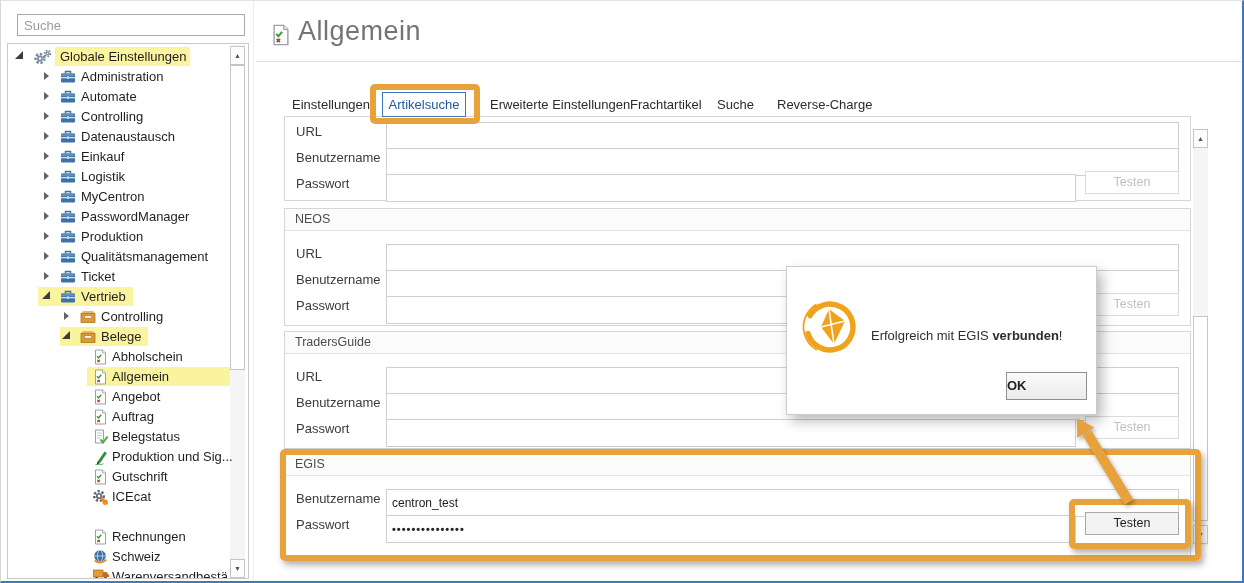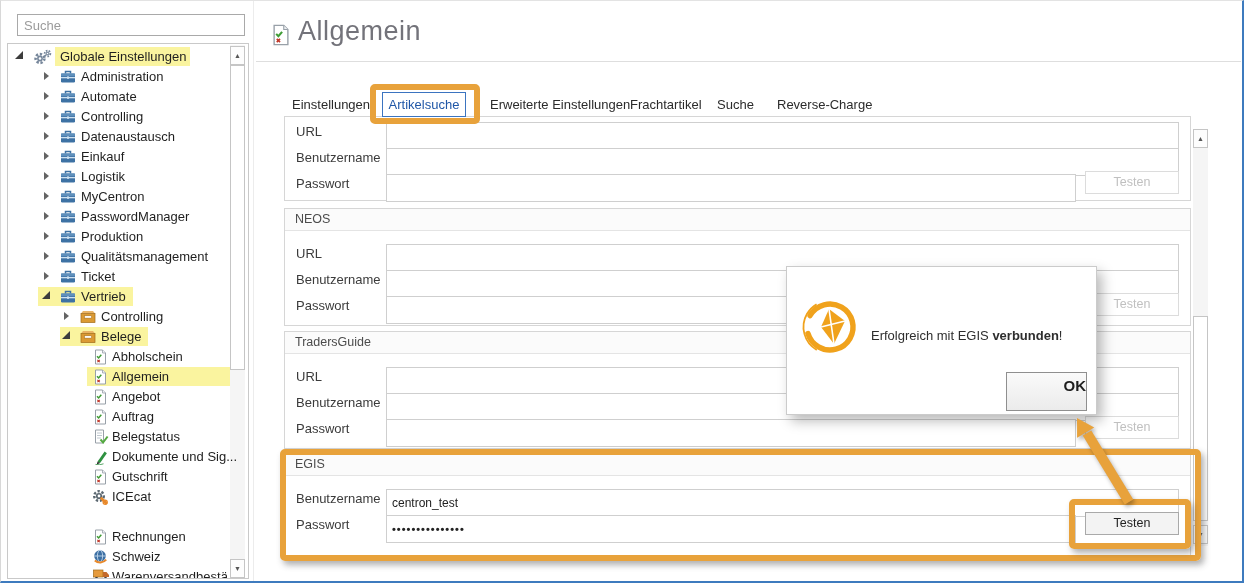--- a/index.html
+++ b/index.html
@@ -51,23 +51,23 @@
   .pwd{letter-spacing:1px;font-weight:bold;font-size:11px;}
   .testen{position:absolute;left:1084px;width:94px;height:23px;box-sizing:border-box;border:1px solid #dcdcdc;
           background:#fff;color:#c0c0c0;font-size:12.5px;text-align:center;line-height:21px;
           font-family:"Liberation Sans",sans-serif;}
   .testen.on{border-color:#a9a9a9;background:#f3f3f3;color:#222;}
 
   
   #dialog{position:absolute;left:785px;top:265px;width:311px;height:149px;box-sizing:border-box;
           background:#fff;border:1px solid #cbcbcb;box-shadow:5px 6px 12px rgba(0,0,0,.28);z-index:30;}
   #dialog-msg{position:absolute;left:84px;top:61px;width:215px;font-size:13px;color:#2e2e2e;}
-  #dialog-ok{position:absolute;left:219px;top:105px;width:81px;height:39px;box-sizing:border-box;
+  #dialog-ok{position:absolute;left:219px;top:105px;width:81px;height:28px;box-sizing:border-box;
              border:1px solid #8f8f8f;background:linear-gradient(#fafafa,#ebebeb);
-             font-size:15px;font-weight:bold;color:#1f1f1f;text-align:right;line-height:26px;}
+             font-size:13px;font-weight:bold;color:#1f1f1f;text-align:left;line-height:26px;}
 
   
   .ann{position:absolute;box-sizing:border-box;border:6px solid #e8a23b;border-radius:5px;
        z-index:40;pointer-events:none;}
   .ann.sh{box-shadow:3px 4px 6px rgba(80,80,80,.45);}
   #arrow-svg{position:absolute;left:0;top:0;z-index:45;pointer-events:none;
              filter:drop-shadow(2px 3px 2px rgba(0,0,0,.3));}
 </style>
 </head>
 <body>
@@ -291,21 +291,21 @@
             <path d="M6.5 10.5l2.6 3 4.5-6" fill="none" stroke="#53a93f" stroke-width="2"></path>
           </svg></span>
       <span class="tlabel" style="left:104px">Belegstatus</span>
     </div>
     <div class="trow" style="top:403px">
       <span class="ticn" style="left:86px"><svg width="14" height="16" viewBox="0 0 14 16">
             <path d="M3.6 12.6 L10.6 2.6l2.3 1.7-7 10Z" fill="#2e9140"></path>
             <path d="M3.6 12.6l2.3 1.7-3 1Z" fill="#1c1c1c"></path>
             <path d="M1.5 15.4q4.5 1 8-.6" fill="none" stroke="#2e9140" stroke-width=".8"></path>
           </svg></span>
-      <span class="tlabel" style="left:104px">Dokumente und Sig...</span>
+      <span class="tlabel" style="left:104px">Produktion und Sig...</span>
     </div>
     <div class="trow" style="top:423px">
       <span class="ticn" style="left:86px"><svg width="13" height="16" viewBox="0 0 13 16">
             <path d="M1.5 1h7l3 3v11h-10Z" fill="#fff" stroke="#98a0a8"></path>
             <path d="M8.5 1v3h3" fill="#eef1f4" stroke="#98a0a8" stroke-width=".8"></path>
             <path d="M3 7.2l1.6 1.7 2.7-3.2" fill="none" stroke="#3f9c35" stroke-width="1.5"></path>
             <path d="M3.4 10.8l2.4 2.4M5.8 10.8l-2.4 2.4" stroke="#c0392b" stroke-width="1.2"></path>
           </svg></span>
       <span class="tlabel" style="left:104px">Gutschrift</span>
     </div>

